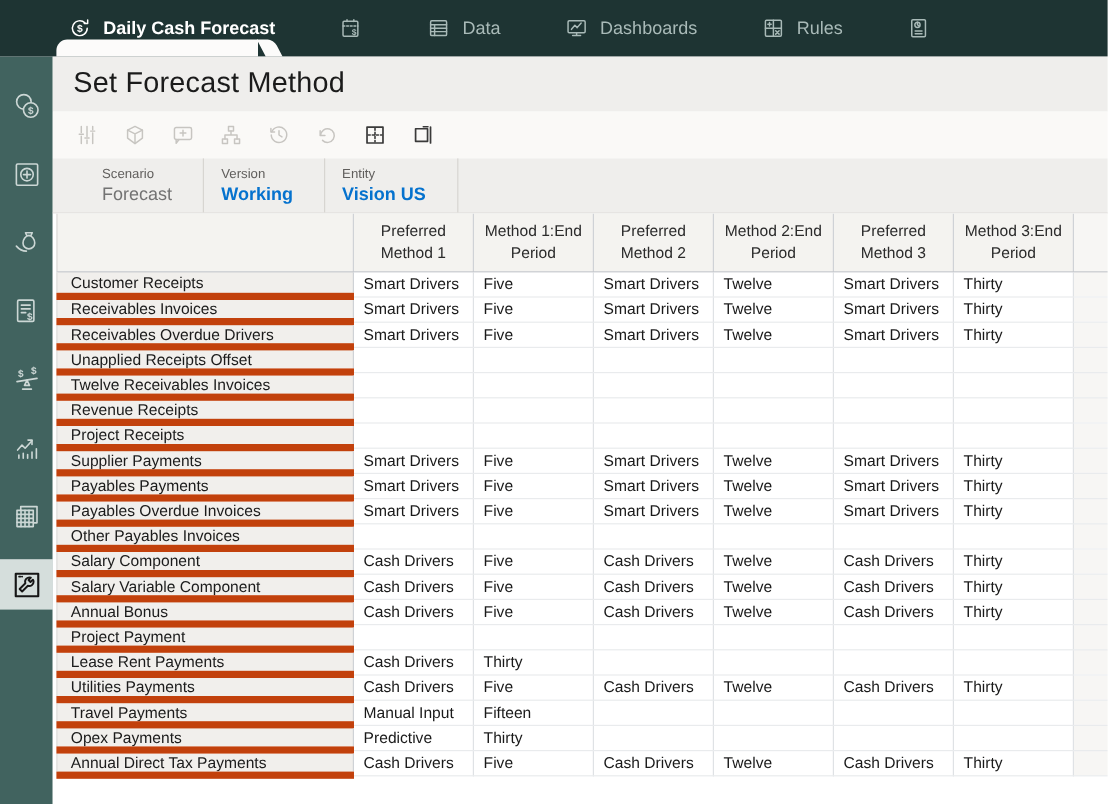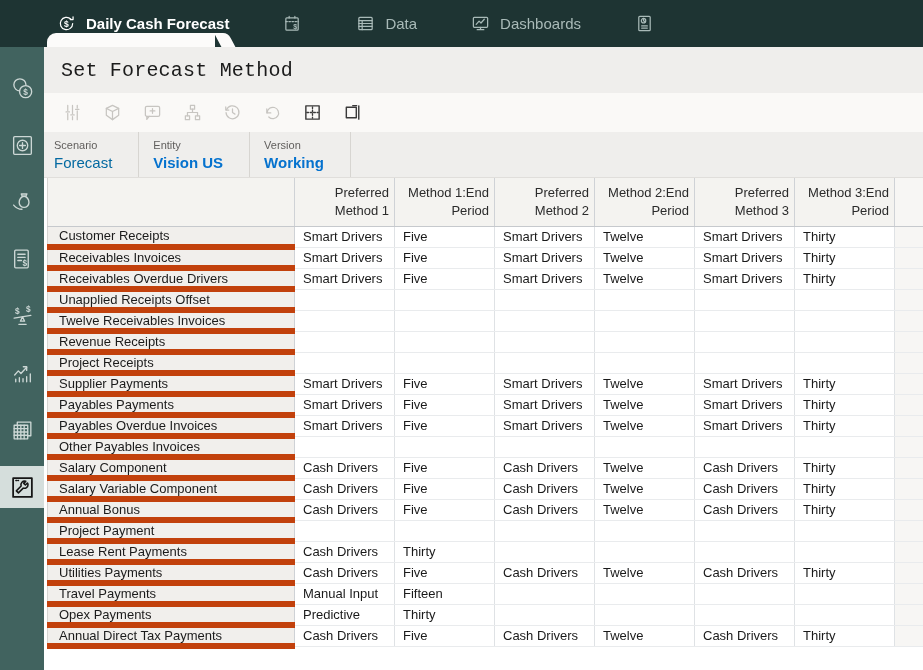--- a/index.html
+++ b/index.html
@@ -40,42 +40,42 @@
   .sidebar{width:44px;background:var(--sidebar-bg);flex:0 0 auto;
            display:flex;flex-direction:column;align-items:stretch;padding-top:13px;}
   .side-item{height:57px;display:flex;align-items:center;justify-content:center;
              color:#ccd7d5;cursor:pointer;}
   .side-item.active{background:var(--active-item-bg);color:#161616;height:42px;margin:7px 0 8px 0;}
   .side-item .ic{width:25px;height:25px;}
 
   .content{flex:1;display:flex;flex-direction:column;min-width:0;background:#fff;}
   .title-band{height:46px;background:var(--band-gray);display:flex;align-items:center;
               padding-left:17px;flex:0 0 auto;}
-  .page-title{font-family:Liberation Mono, monospace;font-size:20px;font-weight:500;
+  .page-title{font-family:Liberation Sans, sans-serif;font-size:24px;font-weight:500;
               margin:0;color:#1b1b1b;letter-spacing:.2px;}
   .toolbar-band{height:39px;background:var(--band-light);display:flex;align-items:center;
                 padding-left:19px;gap:21px;flex:0 0 auto;}
   .tool-btn{width:19px;height:19px;color:#c7c5c1;cursor:default;}
   .tool-btn.enabled{color:#3a3a3a;cursor:pointer;}
 
   .pov-band{height:46px;background:var(--band-gray);display:flex;align-items:stretch;
-            padding-left:8px;border-bottom:1px solid #e0dedb;flex:0 0 auto;}
+            padding-left:39px;border-bottom:1px solid #e0dedb;flex:0 0 auto;}
   .pov-item{display:flex;flex-direction:column;justify-content:center;
             padding:2px 26px 2px 2px;margin-right:12px;border-right:1px solid #d7d5d1;}
   .pov-label{font-size:11px;color:#605e5c;margin-bottom:3px;}
-  .pov-value{font-size:15px;color:#0369a1;cursor:pointer;}
+  .pov-value{font-size:15px;color:#737373;cursor:pointer;}
   .pov-value.blue{color:var(--accent-blue);font-weight:700;}
 
   
   .grid-wrap{flex:1;overflow:hidden;padding-left:3px;background:#fff;}
   table{border-collapse:collapse;table-layout:fixed;width:947px;font-size:13px;
         border-left:1px solid #d6d4d1;}
   col.c-label{width:247px;} col.c-data{width:100px;} col.c-stub{width:100px;}
   thead th{height:48px;background:var(--grid-header-bg);font-weight:400;color:#2b2b2b;
-           text-align:right;vertical-align:middle;line-height:1.35;padding:2px 5px;
+           text-align:center;vertical-align:middle;line-height:1.35;padding:2px 5px;
            border-right:1px solid #cfd2d6;border-bottom:1px solid #c6c9cd;}
   tbody th.row-label{height:21px;background:var(--row-label-bg);font-weight:400;text-align:left;
            padding:0 8px 0 11px;color:#1b1b1b;border-right:1px solid #cfd2d6;
            border-bottom:6px solid #c2410c;white-space:nowrap;overflow:hidden;}
   tbody td.cell{height:21px;background:#fff;padding:0 8px;color:#1a1a1a;
            border-right:1px solid #dfe2e5;border-bottom:1px solid #e9ebed;
            white-space:nowrap;overflow:hidden;cursor:cell;}
   tbody td.stub, thead th.stub{background:var(--stub-bg);}
   thead th.corner{background:var(--grid-header-bg);}
 
@@ -126,20 +126,31 @@
               <rect x="2.5" y="3.5" width="15" height="10.5" rx="1"></rect>
               <path d="M5.5 11l3-3.5 2 2 3.5-4"></path>
               <path d="M10 14v2.5M6.5 16.5h7"></path>
             </svg>
           </span>
     <span class="lbl">Dashboards</span>
   </div>
         <div class="nav-tab">
     <span class="ic">
             <svg viewBox="0 0 20 20">
+              <rect x="3" y="3" width="14" height="14" rx="1"></rect>
+              <path d="M10 3v14M3 10h14"></path>
+              <path d="M5.1 6.5h3M6.6 5v3"></path>
+              <path d="M12 12.2l3 3M15 12.2l-3 3"></path>
+            </svg>
+          </span>
+    <span class="lbl">Rules</span>
+  </div>
+        <div class="nav-tab">
+    <span class="ic">
+            <svg viewBox="0 0 20 20">
               <rect x="4" y="2.5" width="12" height="15" rx="1"></rect>
               <path d="M7 12.5h6M7 14.8h6"></path>
               <circle cx="9" cy="7" r="2.3"></circle>
               <path d="M9 4.7V7l1.8 1.4"></path>
             </svg>
           </span>
 
   </div>
       </div>
     <div class="tab-indicator"></div>
@@ -282,26 +293,26 @@
             </svg>
           </span>
         </div>
 
       <div class="pov-band">
           <div class="pov-item">
     <span class="pov-label">Scenario</span>
     <span class="pov-value">Forecast</span>
   </div>
           <div class="pov-item">
+    <span class="pov-label">Version</span>
+    <span class="pov-value blue">Working</span>
+  </div>
+          <div class="pov-item">
     <span class="pov-label">Entity</span>
     <span class="pov-value blue">Vision US</span>
-  </div>
-          <div class="pov-item">
-    <span class="pov-label">Version</span>
-    <span class="pov-value blue">Working</span>
   </div>
         </div>
 
       <div class="grid-wrap">
         <table>
           <colgroup>
             <col class="c-label">
               <col class="c-data">
               <col class="c-data">
               <col class="c-data">

